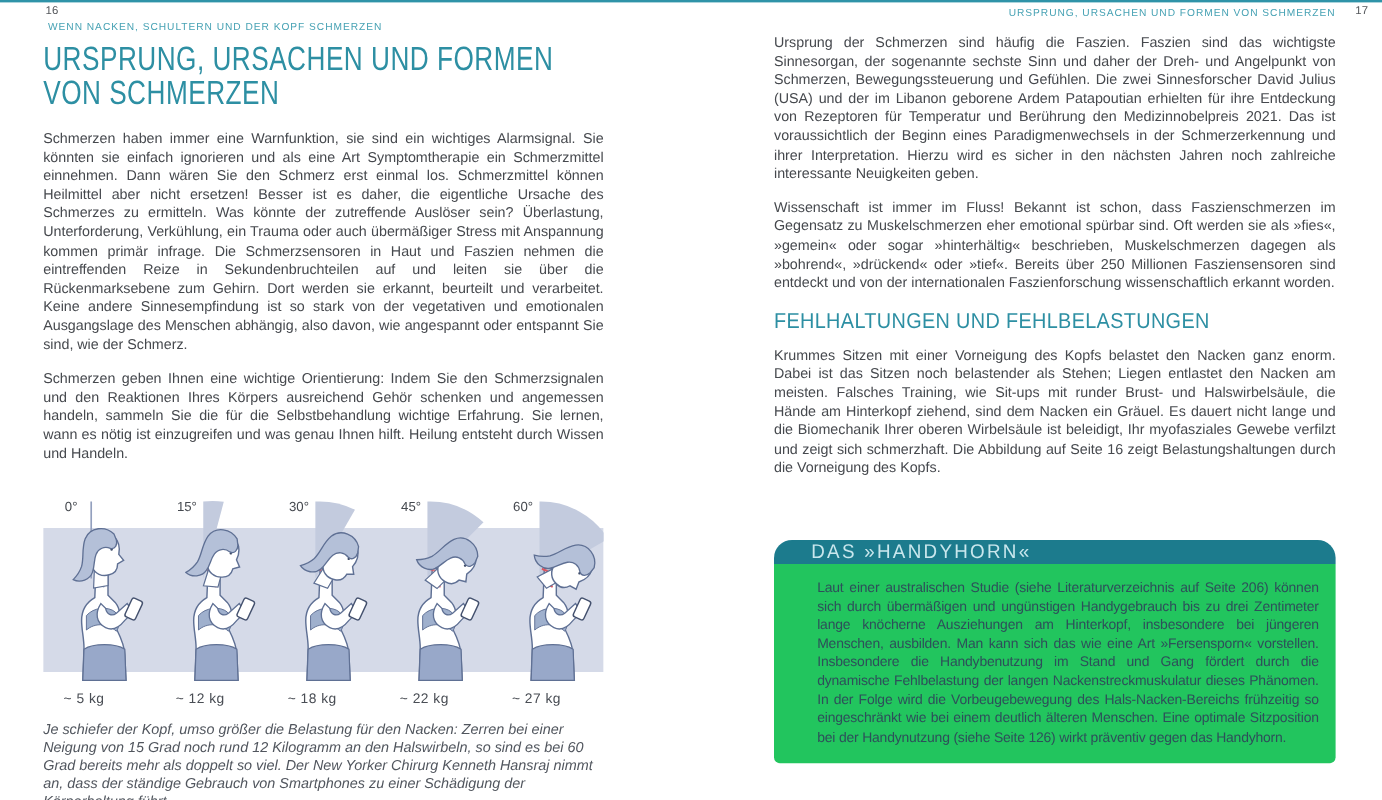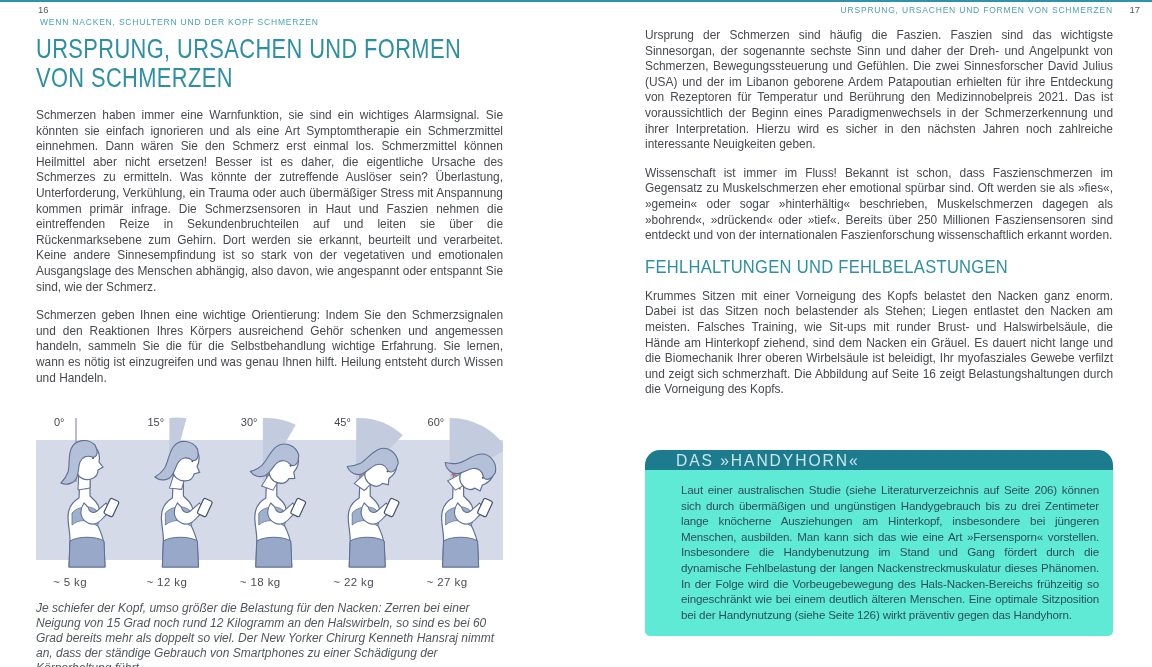--- a/index.html
+++ b/index.html
@@ -31,21 +31,21 @@
   .figure-block{position:absolute;top:378px;left:0;width:467px;}
   .figure-block svg{display:block;}
   .caption{margin-top:9px;font-style:italic;font-size:12px;line-height:15px;
     color:#51565e;}
 
   .infobox{position:absolute;top:422px;left:0;width:468px;}
   .infobox-header{height:20px;background:#1c7b8d;border-radius:15px 15px 0 0;
     display:flex;align-items:center;padding-left:31px;box-sizing:border-box;}
   .infobox-title{font-size:16.5px;letter-spacing:2px;color:#c9e7ed;font-weight:400;
     transform:scaleX(.95);transform-origin:0 0;white-space:nowrap;}
-  .infobox-body{background:#5eead4;padding:12px 14px 14px 36px;border-radius:0 0 5px 5px;}
+  .infobox-body{background:#22c55e;padding:12px 14px 14px 36px;border-radius:0 0 5px 5px;}
   .infobox-body p{margin:0;font-size:11.6px;line-height:15.6px;letter-spacing:-.15px;
     color:#2e4f5a;text-align:justify;hyphens:auto;-webkit-hyphens:auto;}
 </style>
 </head>
 <body>
 
 <div class="spread">
   <div class="top-rule"></div>
   <span class="pageno pageno-left">16</span>
   <span class="runhead runhead-left">WENN NACKEN, SCHULTERN UND DER KOPF SCHMERZEN</span>

